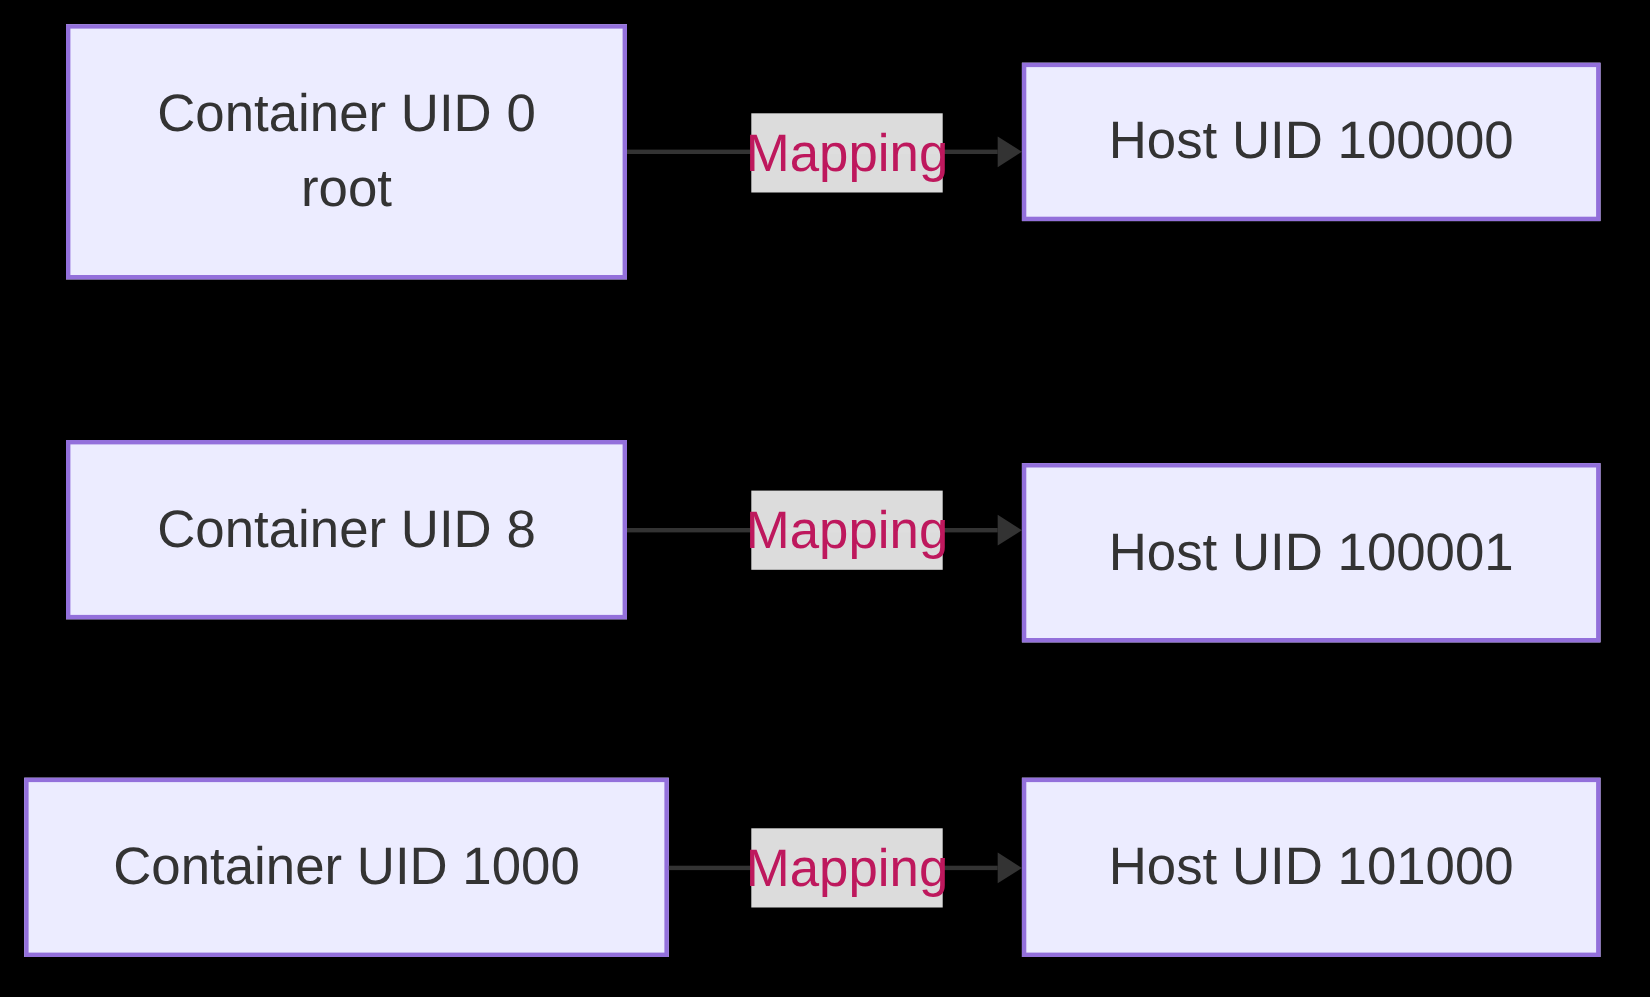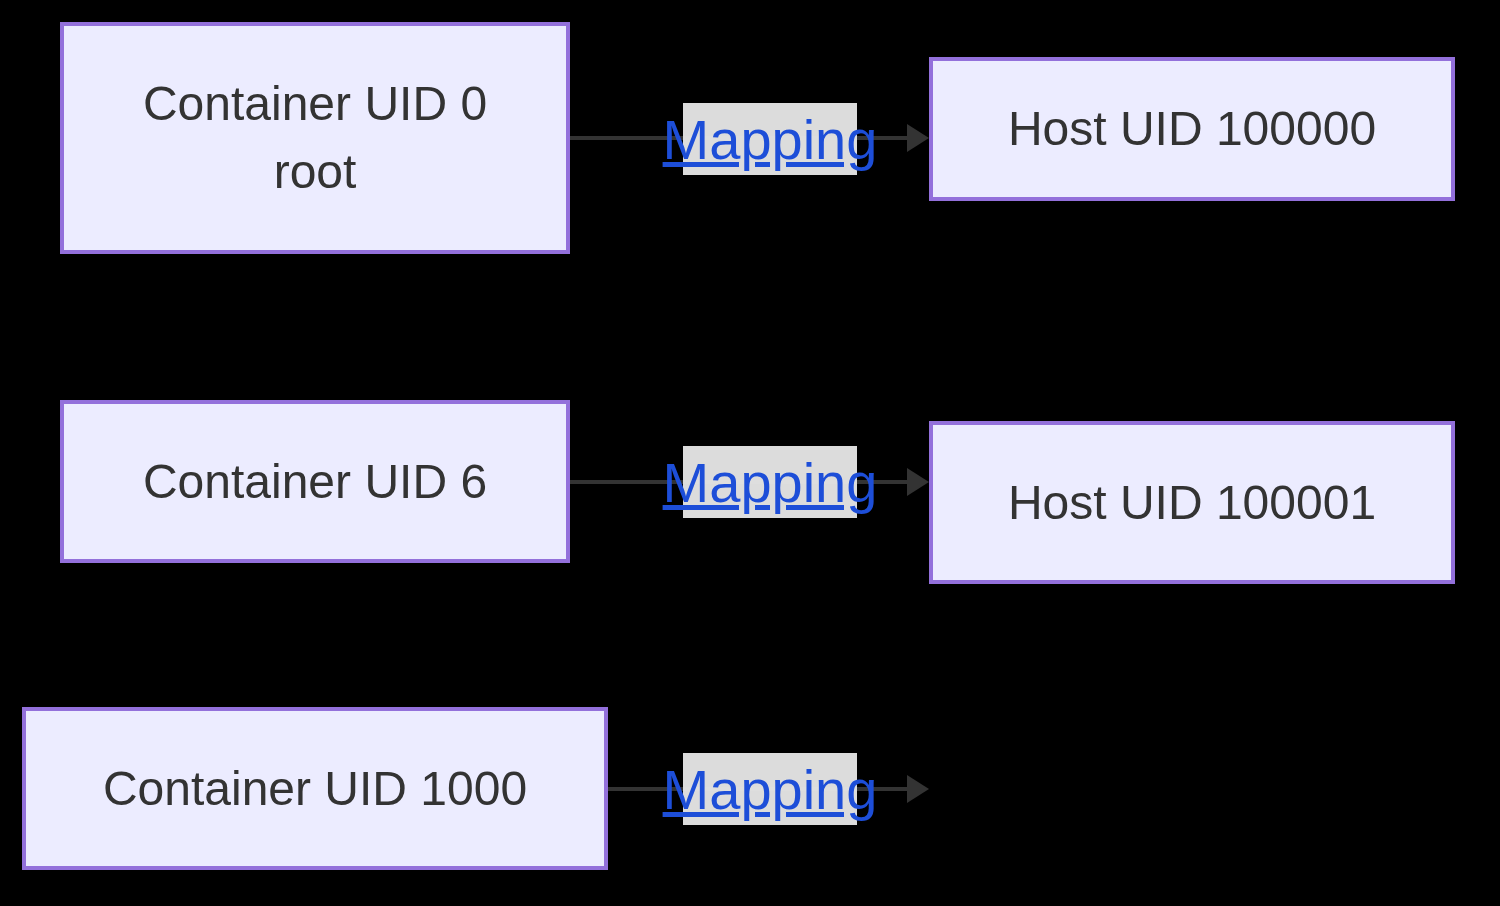--- a/index.html
+++ b/index.html
@@ -41,57 +41,59 @@
     width: 0;
     height: 0;
     border-left: 22px solid #333333;
     border-top: 14px solid transparent;
     border-bottom: 14px solid transparent;
   }
   .edge-label {
     position: absolute;
     box-sizing: border-box;
     background: rgba(232, 232, 232, 0.95);
-    color: #1d4ed8;
-    font-size: 56px;
+    color: #be185d;
+    font-size: 48px;
     display: flex;
     align-items: center;
     justify-content: center;
     white-space: nowrap;
-    text-decoration: underline;
   }
 </style>
 </head>
 <body>
 
 <div class="canvas">
 
   <div class="node" style="left:60px; top:22px; width:510px; height:232px;">
     <span>Container UID 0</span>
     <span>root</span>
   </div>
   <div class="edge-line" style="left:570px; top:136px; width:337px;"></div>
   <div class="arrowhead" style="left:907px; top:124px;"></div>
   <div class="edge-label" style="left:683px; top:103px; width:174px; height:72px;">Mapping</div>
   <div class="node" style="left:929px; top:57px; width:526px; height:144px;">
     <span>Host UID 100000</span>
   </div>
 
   <div class="node" style="left:60px; top:400px; width:510px; height:163px;">
-    <span>Container UID 6</span>
+    <span>Container UID 8</span>
 
   </div>
   <div class="edge-line" style="left:570px; top:480px; width:337px;"></div>
   <div class="arrowhead" style="left:907px; top:468px;"></div>
   <div class="edge-label" style="left:683px; top:446px; width:174px; height:72px;">Mapping</div>
   <div class="node" style="left:929px; top:421px; width:526px; height:163px;">
     <span>Host UID 100001</span>
   </div>
 
   <div class="node" style="left:22px; top:707px; width:586px; height:163px;">
     <span>Container UID 1000</span>
 
   </div>
   <div class="edge-line" style="left:608px; top:787px; width:299px;"></div>
   <div class="arrowhead" style="left:907px; top:775px;"></div>
   <div class="edge-label" style="left:683px; top:753px; width:174px; height:72px;">Mapping</div>
+  <div class="node" style="left:929px; top:707px; width:526px; height:163px;">
+    <span>Host UID 101000</span>
+  </div>
 
 </div>
 
 </body></html>

